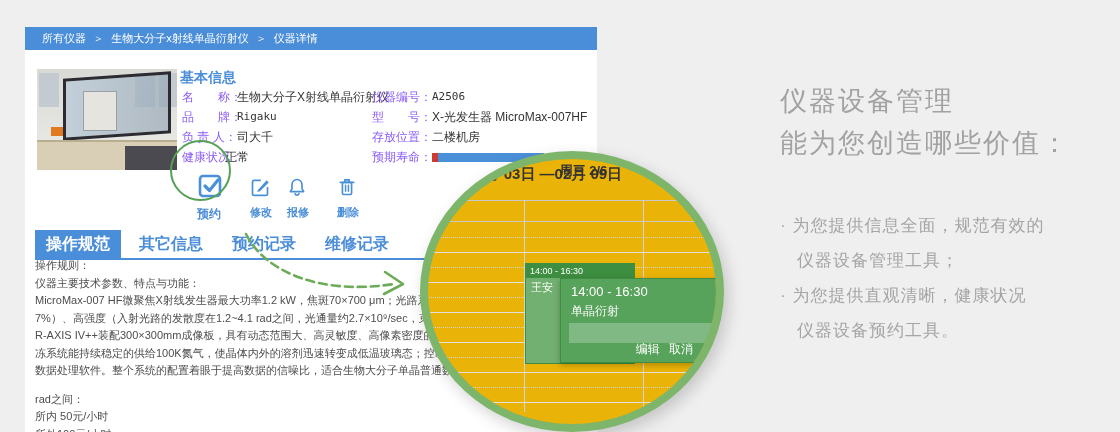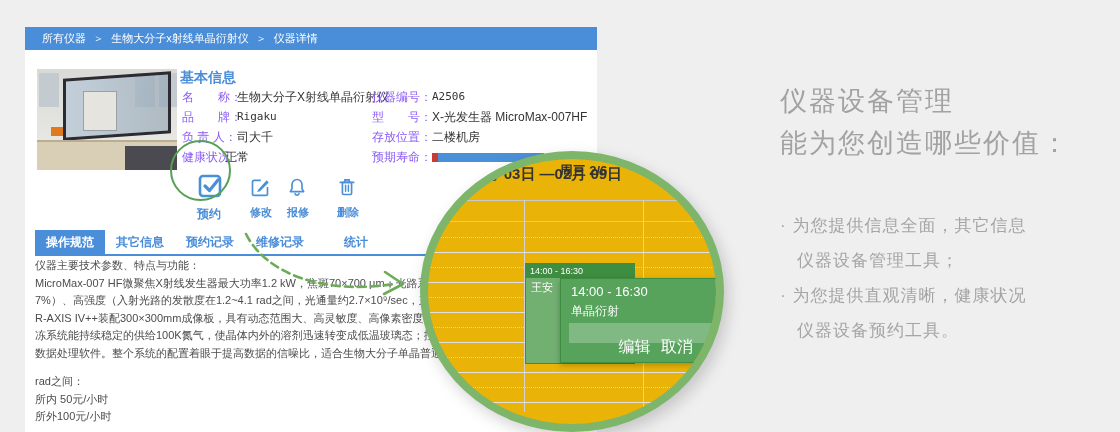--- a/index.html
+++ b/index.html
@@ -30,21 +30,21 @@
   .bar-rest { flex:1; height:100%; background:#4a90d9; }
 
   
   .action { position:absolute; width:56px; text-align:left;font-weight:bold; }
   .action .lbl { display:block; margin-top:4px; color:#4a8dd8; font-size:11px; }
   .action svg { display:inline-block; }
   .reserve-circle { position:absolute; left:170px; top:140px; width:61px; height:61px; border:2px solid #56a156; border-radius:50%; z-index:4; }
 
   
   .tabs { position:absolute; left:10px; top:203px; width:556px; display:flex; border-bottom:2px solid #4a8dd8; }
-  .tab { padding:4px 11px 3px; color:#4a8dd8; font-size:12px; font-weight:bold; cursor:pointer; white-space:nowrap;font-family:Liberation Serif, serif; }
+  .tab { padding:4px 11px 3px; margin-right:7px; color:#4a8dd8; font-size:16px; font-weight:bold; cursor:pointer; white-space:nowrap;font-family:Liberation Serif, serif; }
   .tab.active { background:#4a8dd8; color:#fff; }
   .tab.last { margin-left:18px; }
 
   
   .doc { position:absolute; left:10px; top:230px; width:556px; overflow:hidden; }
   .doc-line { font-size:11px; color:#4c4c4c; line-height:17.5px; white-space:pre; overflow:hidden; }
   .doc-line.gap { margin-top:11px; }
 
   
   .magnifier { position:absolute; left:420px; top:151px; width:304px; height:281px; background:#eab308; border:8px solid #7db56b; border-radius:50%; overflow:hidden; z-index:5; box-shadow:4px 6px 16px rgba(0,0,0,.18); }
@@ -56,21 +56,21 @@
   .grid-line.solid { border-top:1px solid #e0e0e0; }
 
   .event { position:absolute; left:97px; top:104px; width:110px; height:101px; border:1px solid #3e8e41; background:#72b071; z-index:2; }
   .event-head { height:14px; background:#3e8e41; color:#fff; font-size:9px; line-height:14px; padding-left:4px; white-space:nowrap; }
   .event-user { color:#fff; font-size:11px; padding:2px 5px; }
 
   .popup { position:absolute; left:132px; top:119px; width:174px; height:85px; background:#57a35b; border:1px solid #3f8c43; box-shadow:0 2px 6px rgba(0,0,0,.25); z-index:3; }
   .popup-time { color:#fff; font-size:13px; padding:5px 10px 0; white-space:nowrap; }
   .popup-title { color:#fff; font-size:12px; padding:4px 10px 0; white-space:nowrap; }
   .popup-inner { position:absolute; left:8px; top:44px; right:6px; height:20px; background:#80b983; }
-  .popup-actions { position:absolute; right:40px; bottom:4px; color:#fff; font-size:16px; white-space:nowrap; }
+  .popup-actions { position:absolute; right:40px; bottom:4px; color:#fff; font-size:12px; white-space:nowrap; }
   .popup-actions span { cursor:pointer; margin-left:6px; }
 
   
   .arrow-svg { position:absolute; left:0; top:0; width:1120px; height:432px; z-index:3; pointer-events:none; }
 
   
   .aside { position:absolute; left:780px; top:80px; width:335px; color:#a5a5a5; }
   .aside-h { font-size:27px; line-height:42px; letter-spacing:2px; color:#a2a2a2; font-weight:normal; }
   .bullets { margin-top:44px; font-size:17px; line-height:35px; letter-spacing:1px; }
   .b-line.indent { padding-left:17px; }
@@ -155,20 +155,21 @@
 
   <div class="tabs">
     <div class="tab active">操作规范</div>
     <div class="tab">其它信息</div>
     <div class="tab">预约记录</div>
     <div class="tab">维修记录</div>
     <div class="tab last">统计</div>
   </div>
 
   <div class="doc">
+    <div class="doc-line">操作规则：</div>
     <div class="doc-line">仪器主要技术参数、特点与功能：</div>
     <div class="doc-line">MicroMax-007 HF微聚焦X射线发生器最大功率1.2 kW，焦斑70×700 μm；光路系统配以VariMax</div>
     <div class="doc-line">7%）、高强度（入射光路的发散度在1.2~4.1 rad之间，光通量约2.7×10⁹/sec，束斑＜0.3mm）和</div>
     <div class="doc-line">R-AXIS IV++装配300×300mm成像板，具有动态范围大、高灵敏度、高像素密度的特点，探测距离在</div>
     <div class="doc-line">冻系统能持续稳定的供给100K氮气，使晶体内外的溶剂迅速转变成低温玻璃态；控制和数据处理采用</div>
     <div class="doc-line">数据处理软件。整个系统的配置着眼于提高数据的信噪比，适合生物大分子单晶普通数据的收集及SAD</div>
     <div class="doc-line gap">rad之间：</div>
     <div class="doc-line">所内 50元/小时</div>
     <div class="doc-line">所外100元/小时</div>
   </div>
@@ -220,18 +221,18 @@
       <span>编辑</span>
       <span>取消</span>
     </div>
   </div>
 </div>
 
 <div class="aside">
   <div class="aside-h">仪器设备管理</div>
   <div class="aside-h">能为您创造哪些价值：</div>
   <div class="bullets">
-    <div class="b-line">· 为您提供信息全面，其它信息</div>
+    <div class="b-line">· 为您提供信息全面，规范有效的</div>
     <div class="b-line indent">仪器设备管理工具；</div>
     <div class="b-line">· 为您提供直观清晰，健康状况</div>
     <div class="b-line indent">仪器设备预约工具。</div>
   </div>
 </div>
 
 </body></html>

